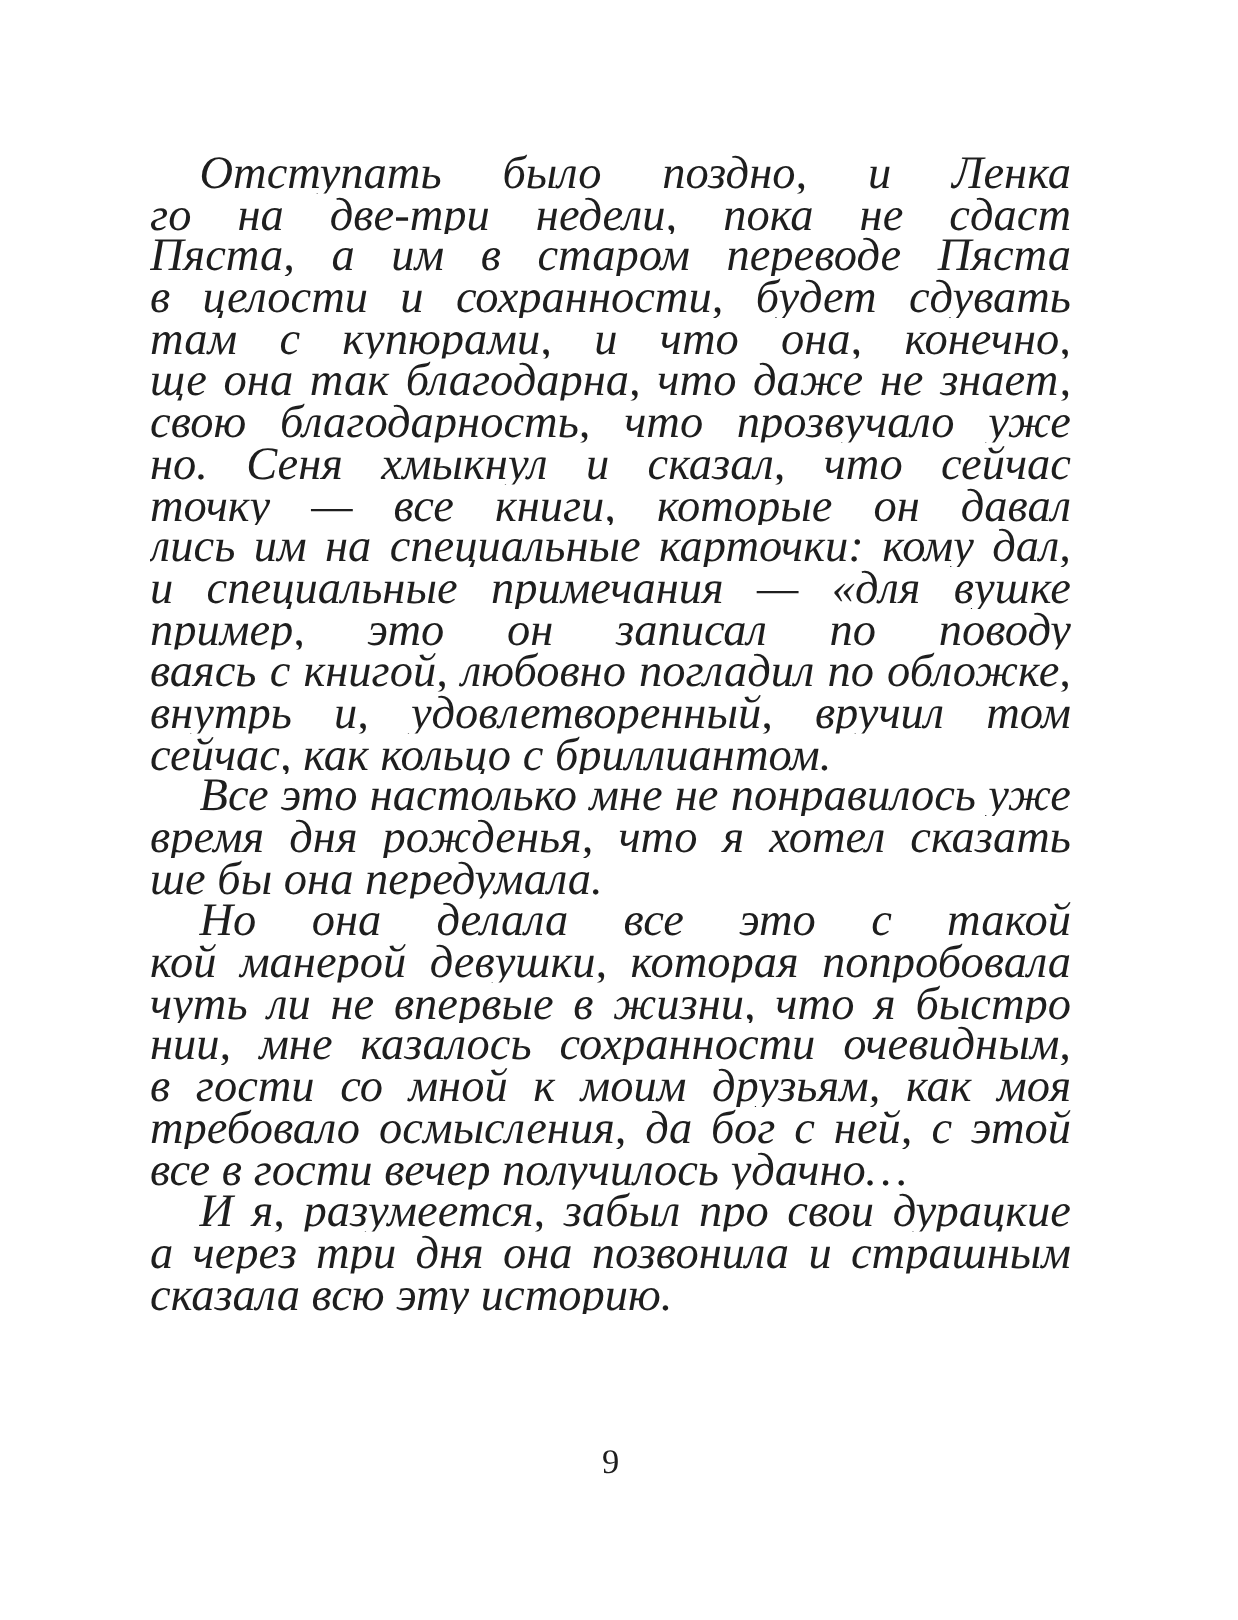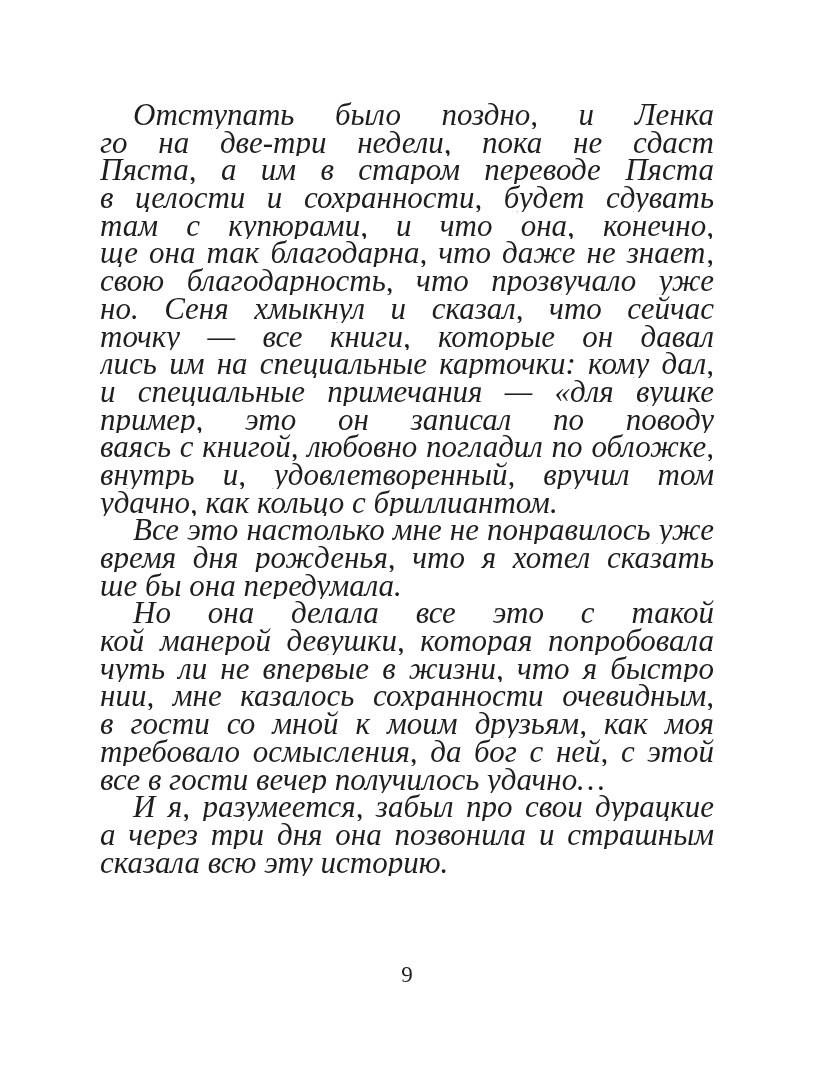--- a/index.html
+++ b/index.html
@@ -62,21 +62,21 @@
       <div class="text-line">там с купюрами, и что она, конечно, обязательно вернет</div>
       <div class="text-line">ще она так благодарна, что даже не знает, как выразить</div>
       <div class="text-line">свою благодарность, что прозвучало уже гости неприлич-</div>
       <div class="text-line">но. Сеня хмыкнул и сказал, что сейчас запишет на кар-</div>
       <div class="text-line">точку — все книги, которые он давал читать, записыва-</div>
       <div class="text-line">лись им на специальные карточки: кому дал, на сколько</div>
       <div class="text-line">и специальные примечания — «для вушке экзамена», на-</div>
       <div class="text-line">пример, это он записал по поводу Шульцбергер и, расста-</div>
       <div class="text-line">ваясь с книгой, любовно погладил по обложке, заглянул</div>
       <div class="text-line">внутрь и, удовлетворенный, вручил том Рабле пьяной де-</div>
-      <div class="text-line para-last">удачно, как кольцо с бриллиантом.</div>
+      <div class="text-line para-last">сейчас, как кольцо с бриллиантом.</div>
       <div class="text-line para-first">Все это настолько мне не понравилось уже кольцо, во</div>
       <div class="text-line">время дня рожденья, что я хотел сказать Ленке, что луч-</div>
       <div class="text-line para-last">ше бы она передумала.</div>
       <div class="text-line para-first">Но она делала все это с такой очаровательной дурац-</div>
       <div class="text-line">кой манерой девушки, которая попробовала алкоголь</div>
       <div class="text-line">чуть ли не впервые в жизни, что я быстро обо всем забыл,</div>
       <div class="text-line">нии, мне казалось сохранности очевидным, что она пошла</div>
       <div class="text-line">в гости со мной к моим друзьям, как моя девушка, и это</div>
       <div class="text-line">требовало осмысления, да бог с ней, с этой книгой, нет,</div>
       <div class="text-line para-last">все в гости вечер получилось удачно…</div>

